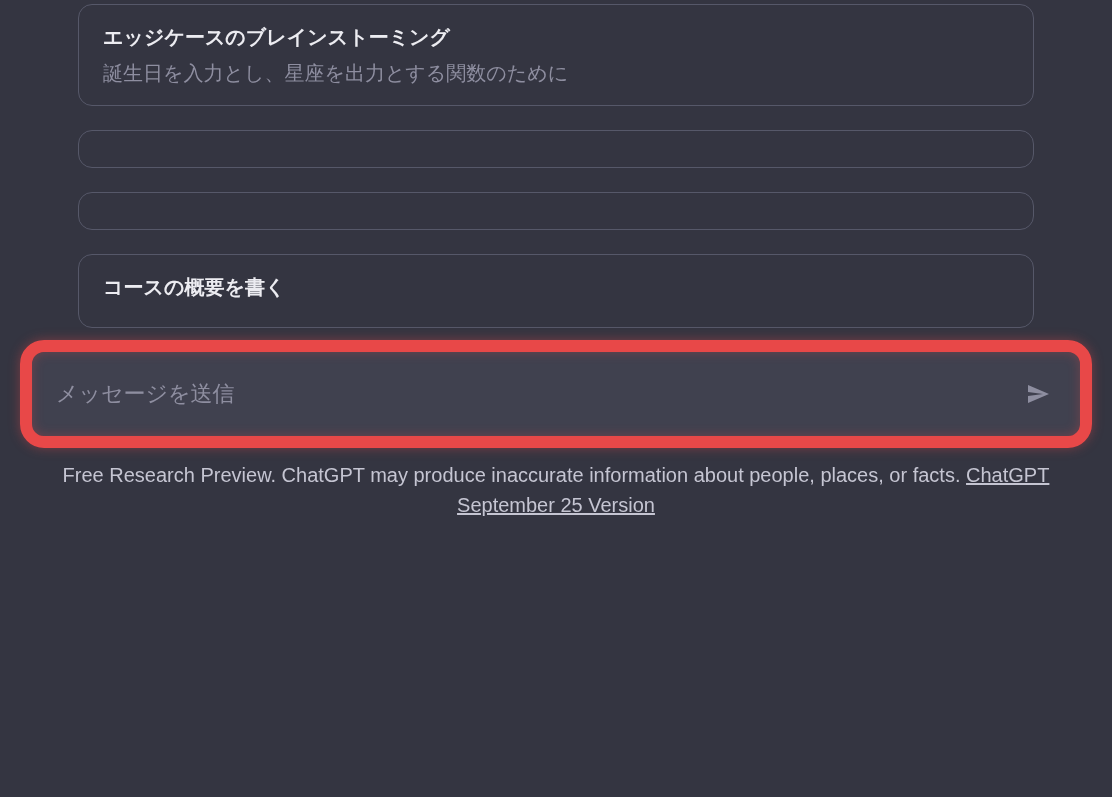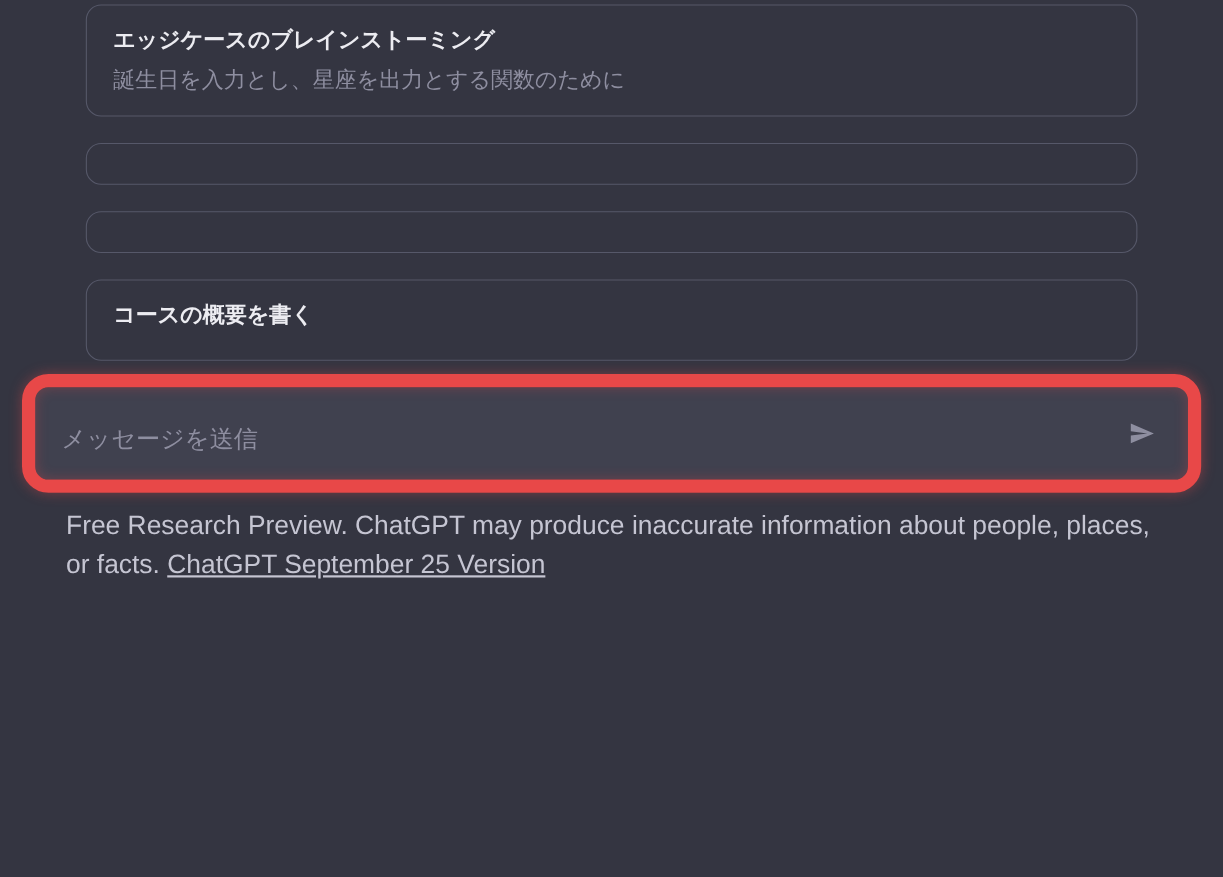--- a/index.html
+++ b/index.html
@@ -57,21 +57,21 @@
       border-radius: 24px;
       pointer-events: none;
       z-index: 2;
       box-shadow: 0 0 12px rgba(232,72,72,0.4), inset 0 0 12px rgba(232,72,72,0.3);
     }
     .input-box {
       background-color: #40414f;
       border-radius: 14px;
       padding: 24px 26px;
       display: flex;
-      align-items: flex-end;
+      align-items: center;
       justify-content: space-between;
       position: relative;
     }
     .input-field {
       background: transparent;
       border: none;
       outline: none;
       color: #ececf1;
       font-size: 22px;
       flex: 1;
@@ -88,22 +88,23 @@
       display: flex;
       align-items: center;
       justify-content: center;
     }
     .send-icon {
       width: 24px;
       height: 24px;
       fill: #8e8ea0;
     }
     .footer-text {
+      text-align: center;
       color: #c5c5d2;
-      font-size: 24px;
+      font-size: 20px;
       line-height: 1.5;
       margin-top: 24px;
       padding: 0 60px;
     }
     .footer-link {
       text-decoration: underline;
       color: #c5c5d2;
       cursor: pointer;
     }
   </style>

